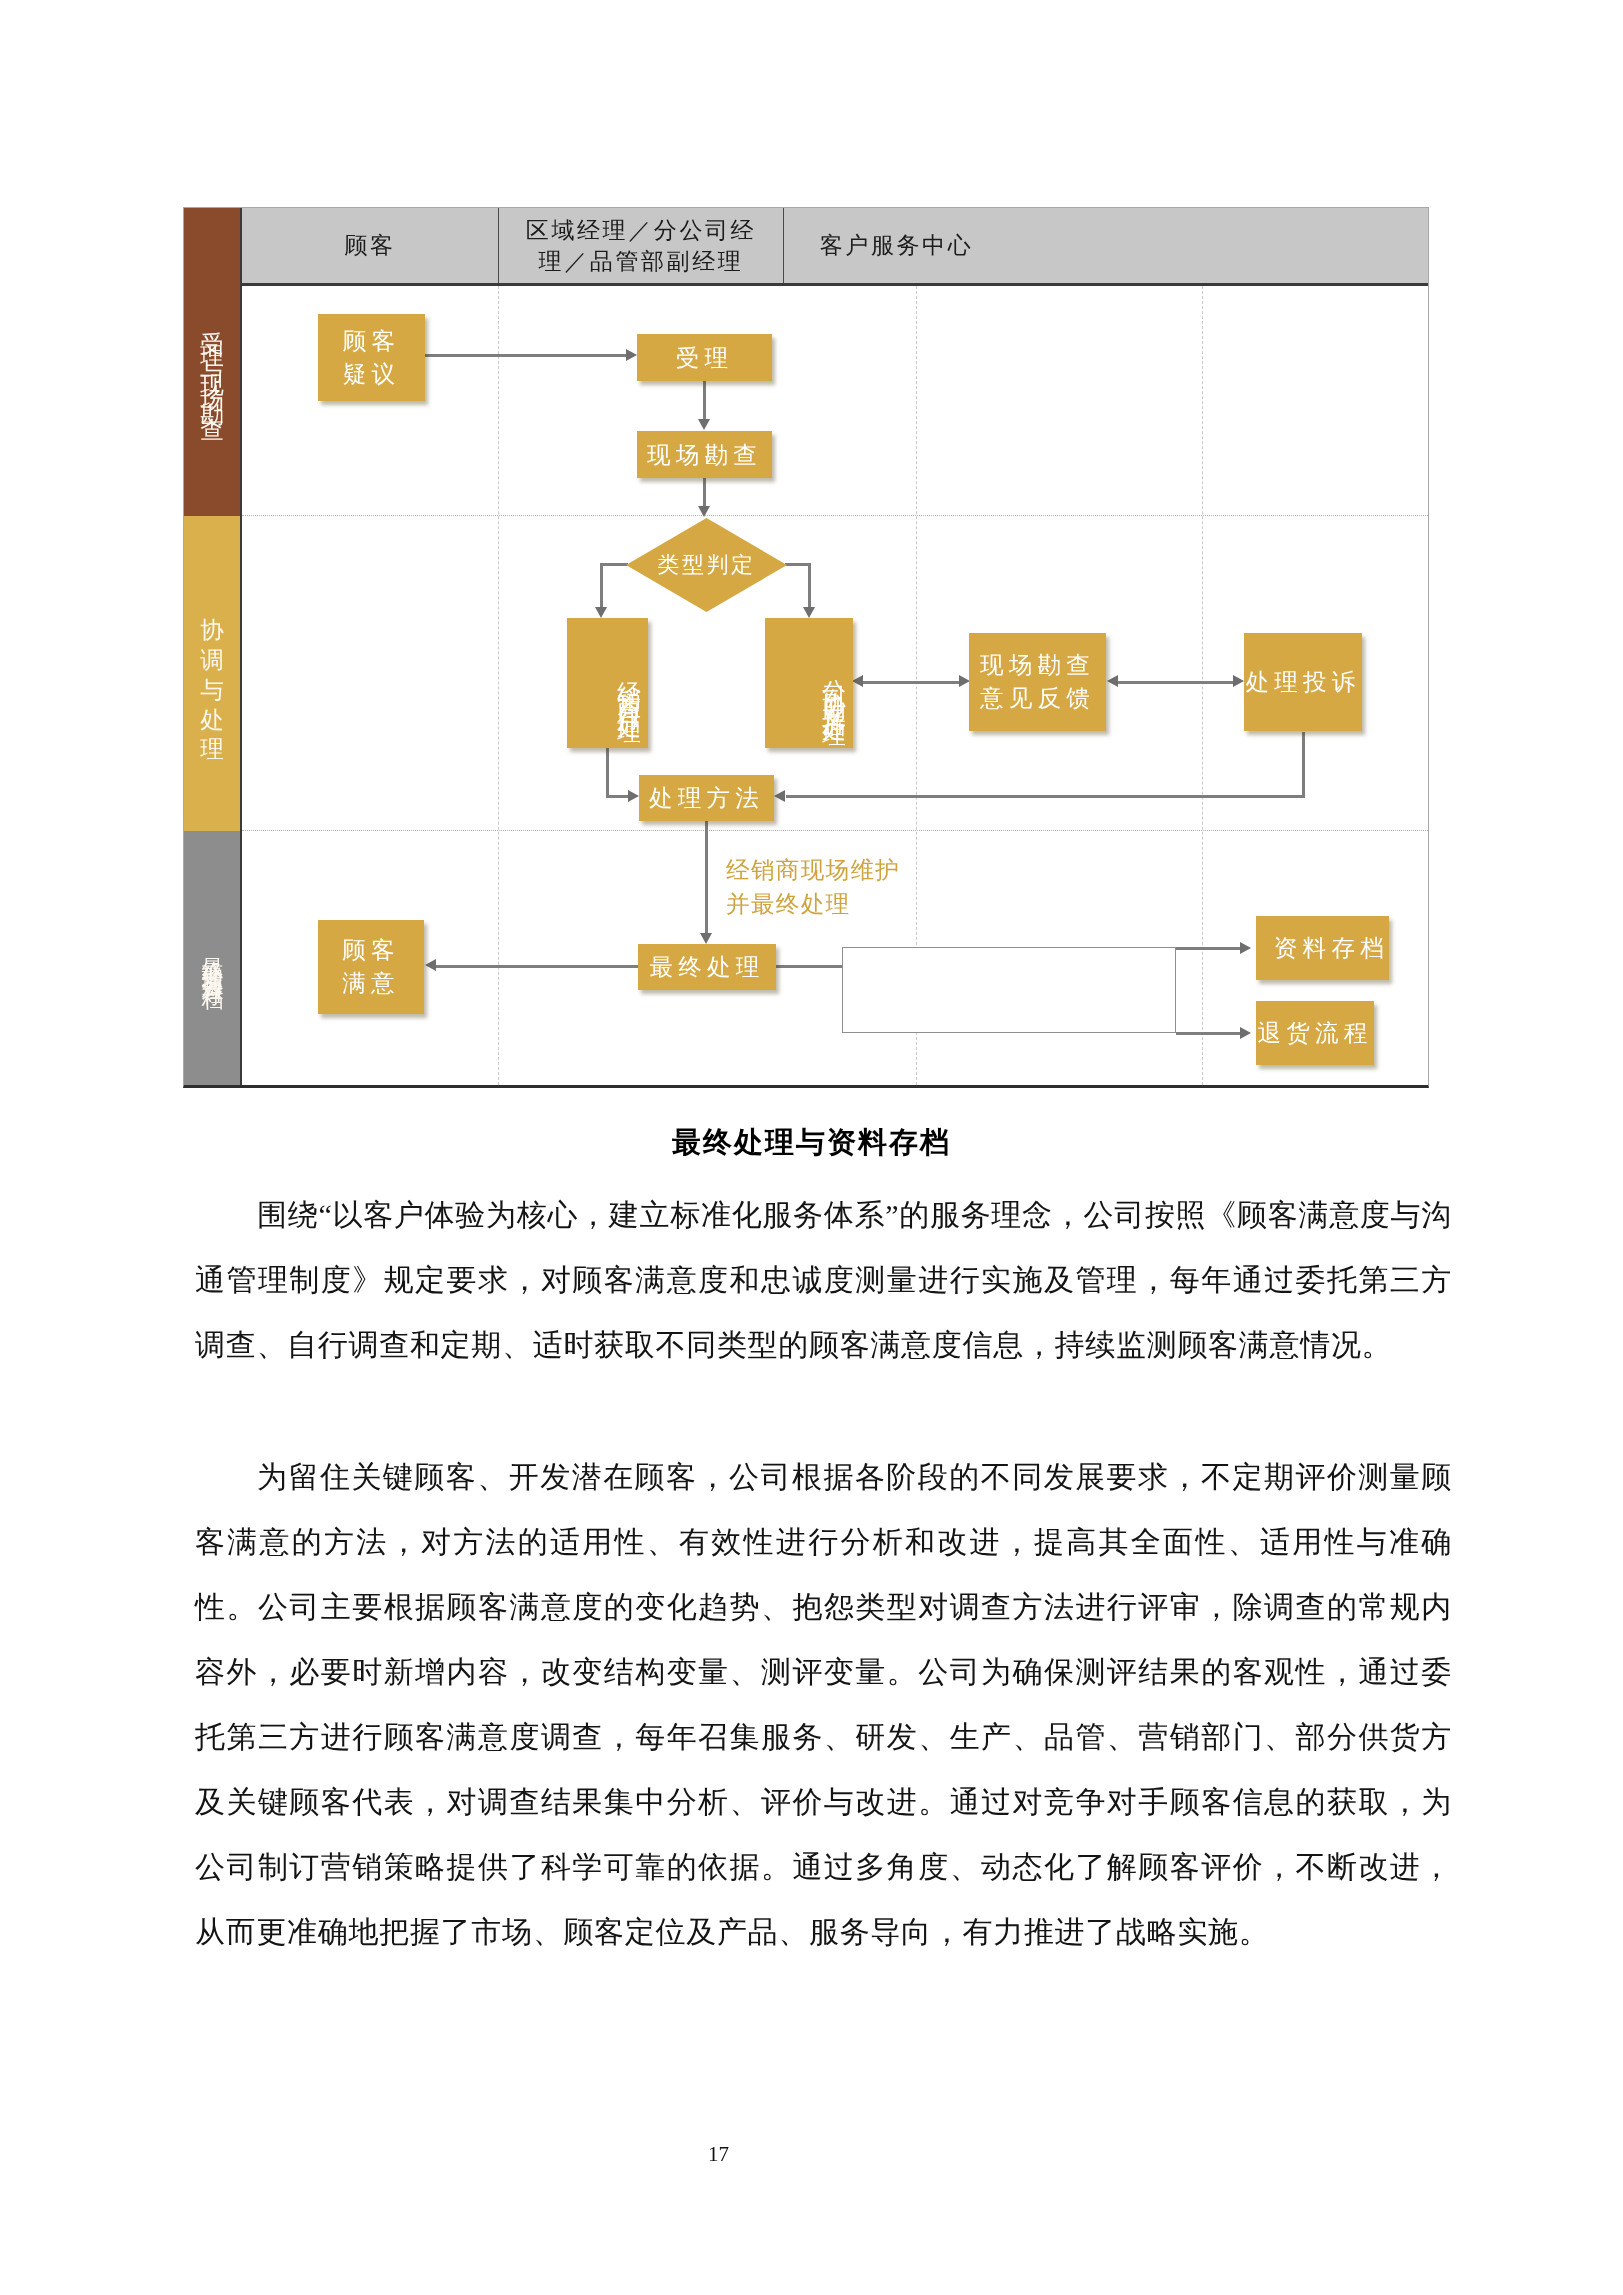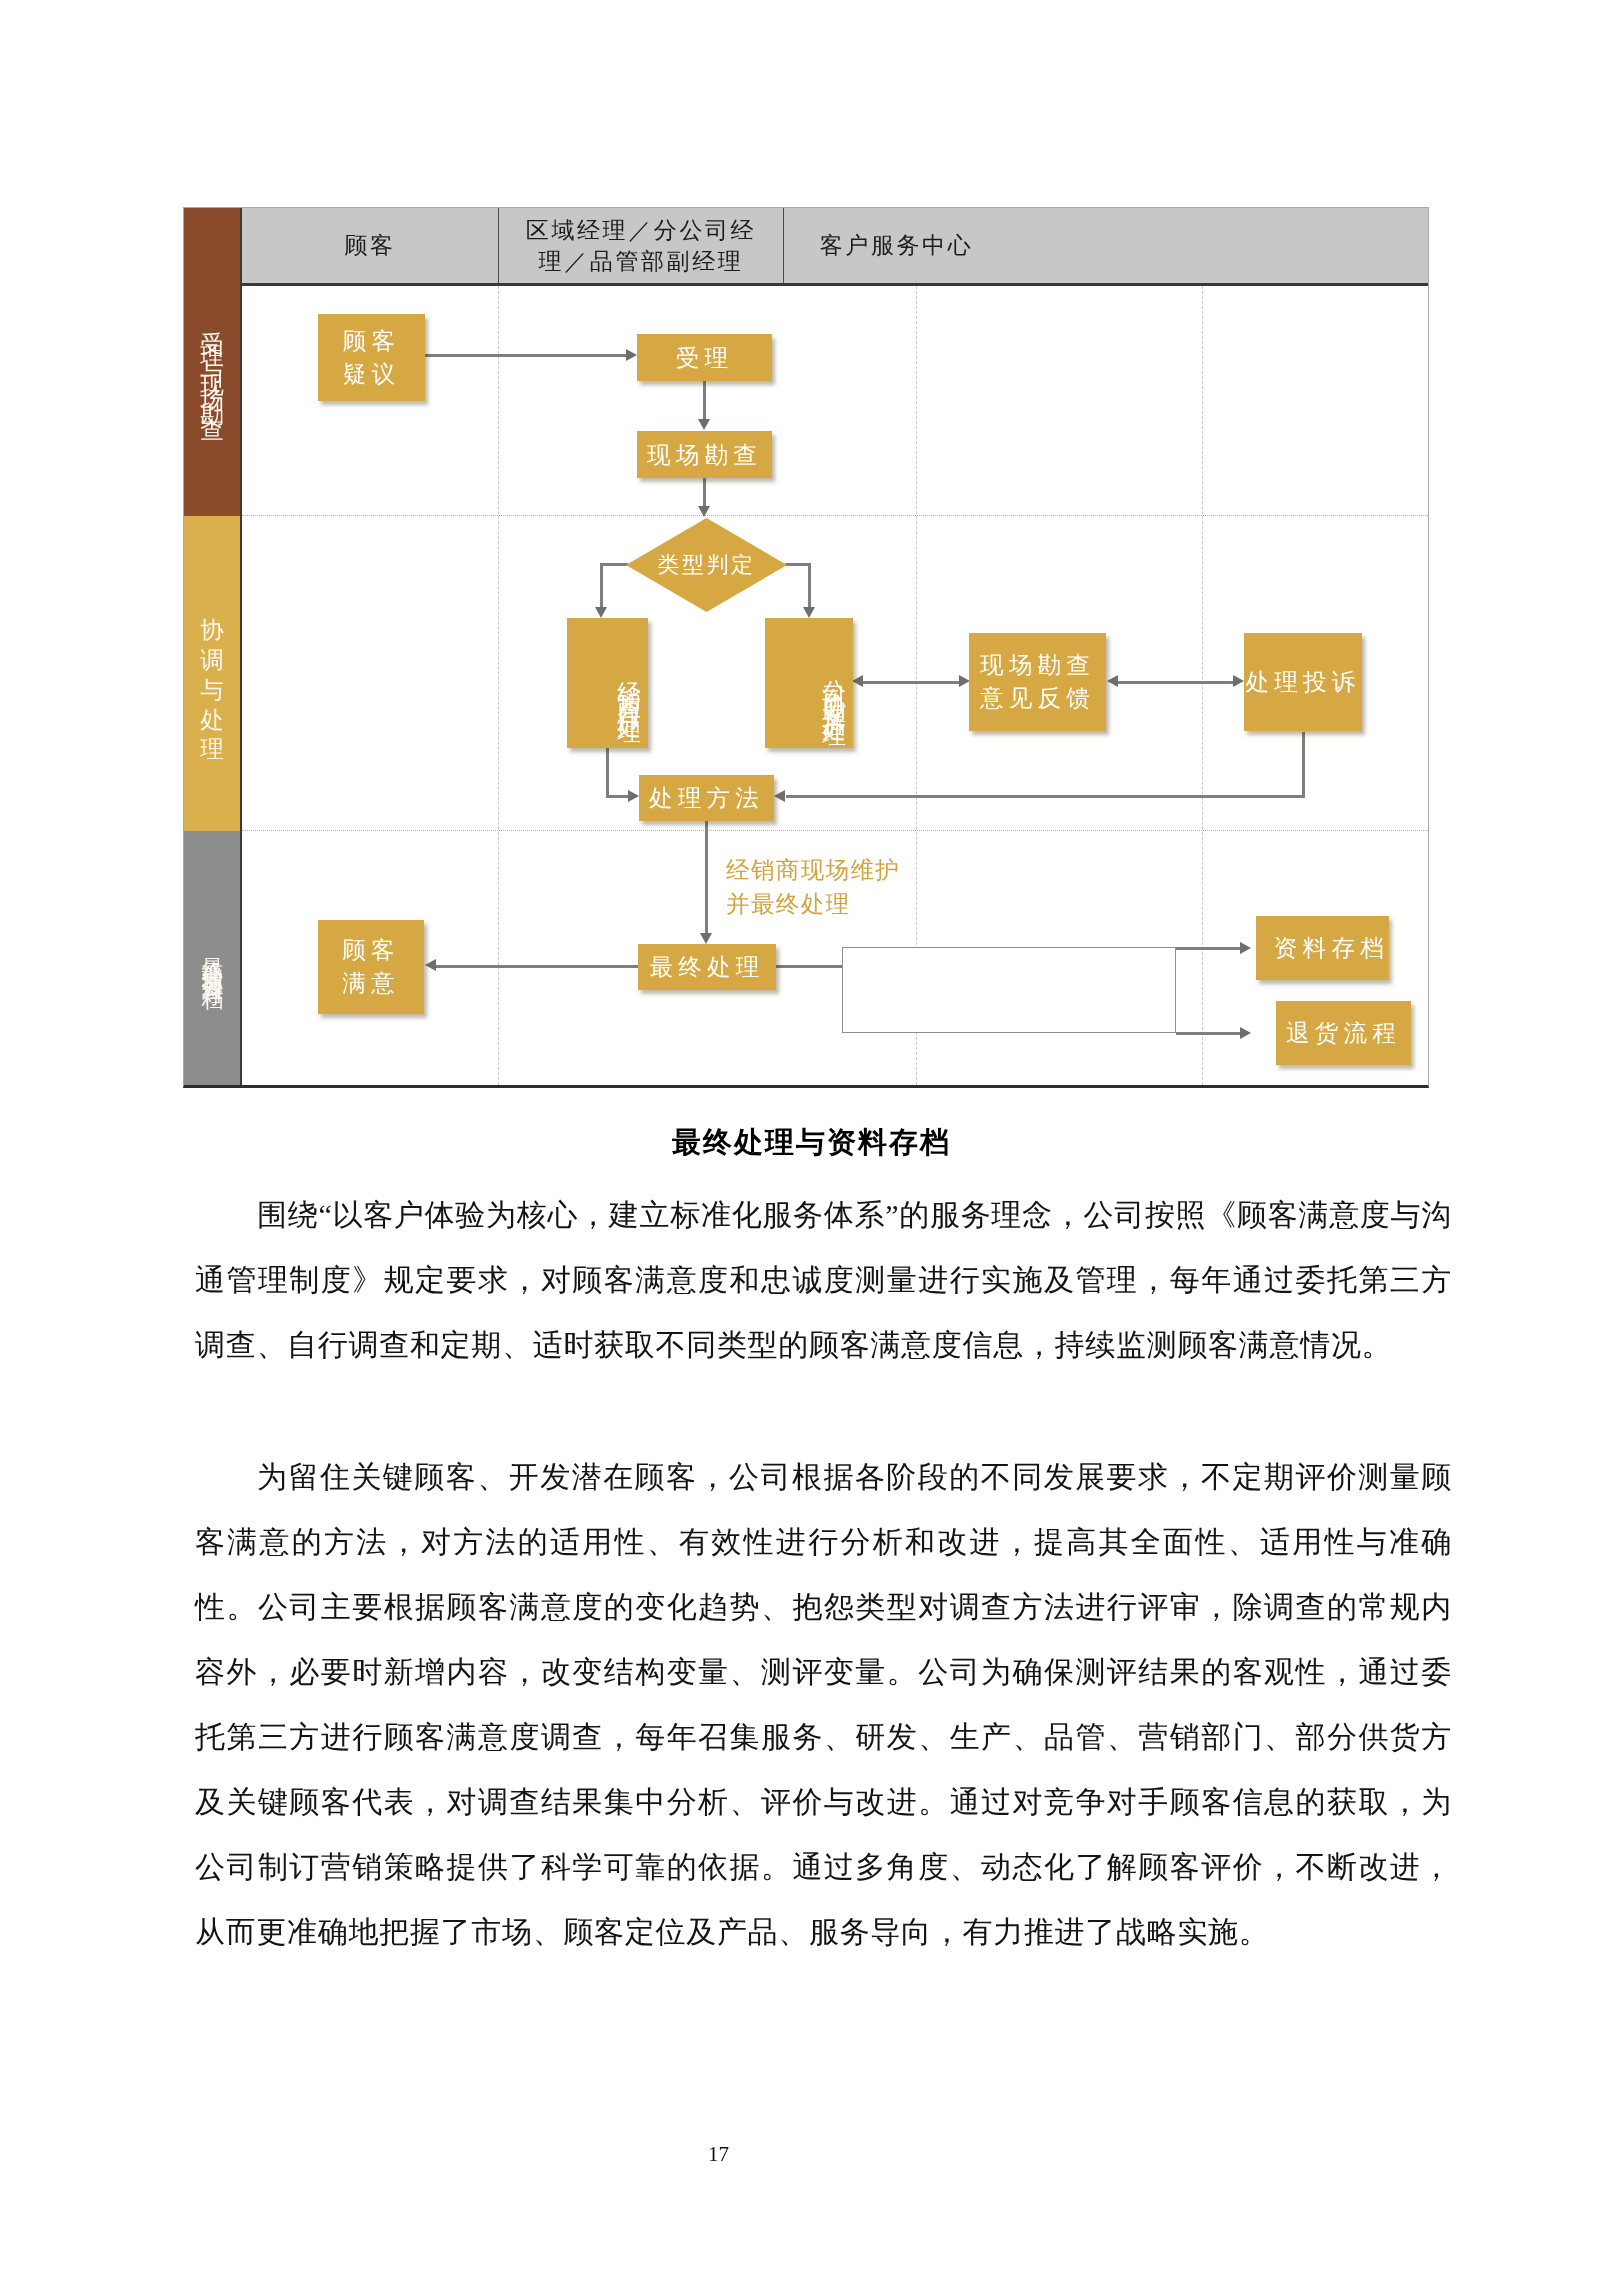--- a/index.html
+++ b/index.html
@@ -174,21 +174,21 @@
     <div class="ah l" style="left:241px;top:751px;"></div>
     <div class="hl" style="left:592px;top:757px;width:68px;"></div>
     <div class="emptyrect" style="left:658px;top:739px;width:334px;height:86px;"></div>
     <div class="hl" style="left:992px;top:739px;width:65px;"></div>
     <div class="ah r" style="left:1056px;top:734px;"></div>
     <div class="hl" style="left:992px;top:824px;width:65px;"></div>
     <div class="ah r" style="left:1056px;top:819px;"></div>
     <div class="gbox" style="left:1072px;top:708px;width:133px;height:64px;justify-content:flex-end;">
       <span>资料存档</span>
     </div>
-    <div class="gbox" style="left:1072px;top:793px;width:135px;height:64px;margin-left:20px;">
+    <div class="gbox" style="left:1072px;top:793px;width:118px;height:64px;">
       <span>退货流程</span>
     </div>
   </div>
 
   <div class="caption" style="top:1123px;">最终处理与资料存档</div>
 
   <p class="para" style="top:1170px;">围绕“以客户体验为核心，建立标准化服务体系”的服务理念，公司按照《顾客满意度与沟通管理制度》规定要求，对顾客满意度和忠诚度测量进行实施及管理，每年通过委托第三方调查、自行调查和定期、适时获取不同类型的顾客满意度信息，持续监测顾客满意情况。</p>
   <p class="para" style="top:1432px;">为留住关键顾客、开发潜在顾客，公司根据各阶段的不同发展要求，不定期评价测量顾客满意的方法，对方法的适用性、有效性进行分析和改进，提高其全面性、适用性与准确性。公司主要根据顾客满意度的变化趋势、抱怨类型对调查方法进行评审，除调查的常规内容外，必要时新增内容，改变结构变量、测评变量。公司为确保测评结果的客观性，通过委托第三方进行顾客满意度调查，每年召集服务、研发、生产、品管、营销部门、部分供货方及关键顾客代表，对调查结果集中分析、评价与改进。通过对竞争对手顾客信息的获取，为公司制订营销策略提供了科学可靠的依据。通过多角度、动态化了解顾客评价，不断改进，从而更准确地把握了市场、顾客定位及产品、服务导向，有力推进了战略实施。</p>
 
   <div class="pageno" style="top:2142px;">17</div>

